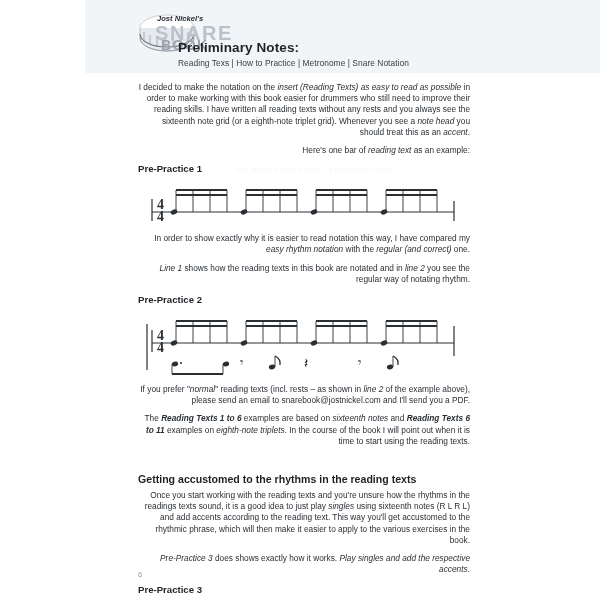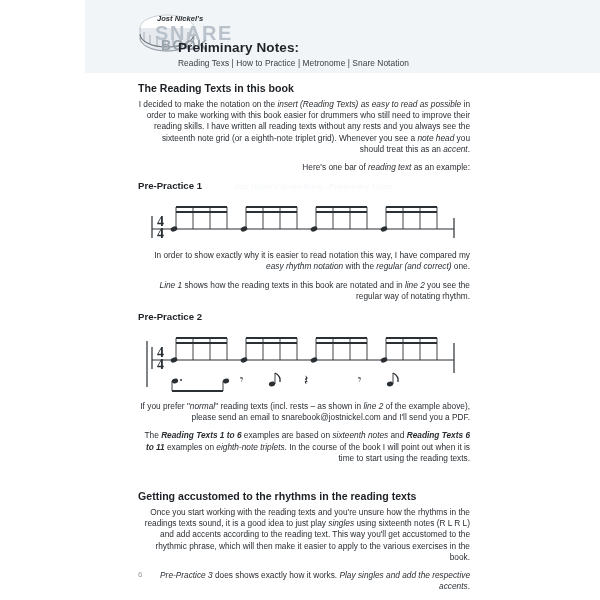--- a/index.html
+++ b/index.html
@@ -90,21 +90,20 @@
       <div style="position:absolute;left:18px;top:14px;font-size:20px;font-weight:bold;letter-spacing:1.6px;color:#b9c2ca;">SNARE</div>
       <div style="position:absolute;left:24px;top:29px;font-size:14px;font-weight:bold;letter-spacing:1.4px;color:#9aa4ad;">BOOK</div>
     </div>
 
     <div class="hdr-title">Preliminary Notes:</div>
     <div class="hdr-sub">Reading Texs | How to Practice | Metronome | Snare Notation</div>
   </div>
 
   <div class="body">
 
-    <h2 class="sec">The Reading Texts in this book</h2>
 
     <p class="t"><span>I decided to make the notation on the </span><span class="i">insert (Reading Texts)</span><span> </span><span class="i">as easy to read as possible</span><span> in order to make working with this book easier for drummers who still need to improve their reading skills. I have written all reading texts without any rests and you always see the sixteenth note grid (or a eighth-note triplet grid). Whenever you see a </span><span class="i">note head</span><span> you should treat this as an </span><span class="i">accent</span><span>.</span></p>
 
     <p class="t"><span>Here's one bar of </span><span class="i">reading text</span><span> as an example:</span></p>
 
     <div style="position:relative;height:18px;margin-top:0;">
       <h3 class="pp">Pre-Practice 1</h3>
       <div class="watermark" style="left:96px;top:2px;">Jost Nickel's Snare Book - Preliminary Notes</div>
     </div>
 

